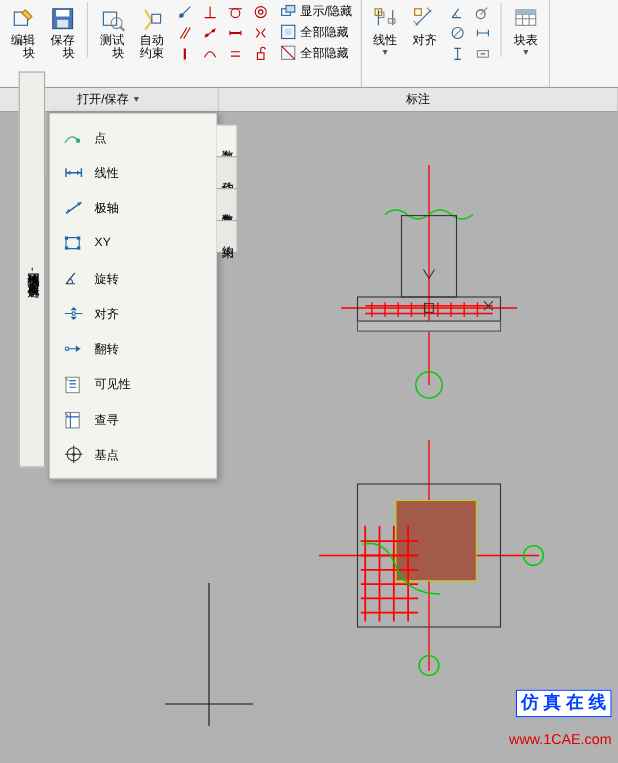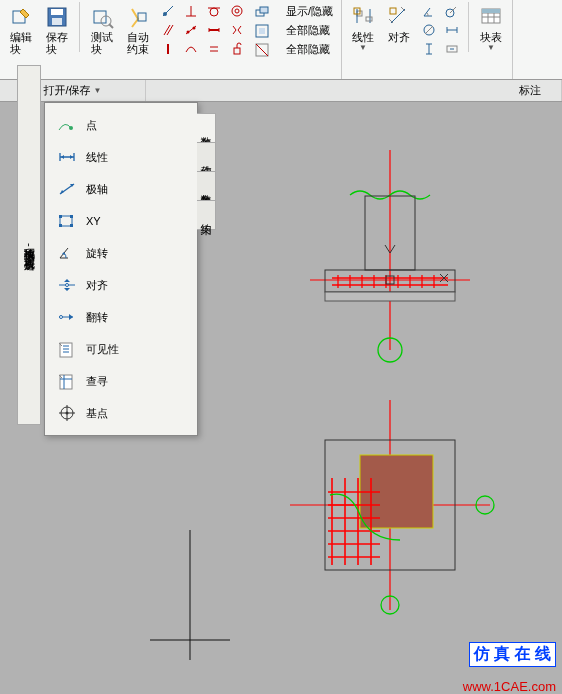--- a/index.html
+++ b/index.html
@@ -2,45 +2,45 @@
 <html><head>
 <meta charset="utf-8">
 <style>
 *{box-sizing:border-box;margin:0;padding:0;font-family:"Microsoft YaHei",SimSun,sans-serif;font-size:11px}
 body{width:562px;height:694px;background:#b2b2b2;position:relative;overflow:hidden}
 .ribbon{background:#f5f6f5;border-bottom:1px solid #9a9a9a;display:flex;height:80px}
 .ribbon-group{border-right:1px solid #c8c8c8;padding:2px 4px;display:flex;flex-direction:column;align-items:center;justify-content:space-between}
 .rg-items{display:flex;gap:2px;align-items:flex-start}
 .big-btn{display:flex;flex-direction:column;align-items:center;justify-content:center;padding:2px 3px;border:1px solid transparent;cursor:pointer;min-width:34px}
 .big-btn .ico{width:24px;height:24px;display:flex;align-items:center;justify-content:center}
-.big-btn .lbl{font-size:11px;text-align:left;line-height:12px;margin-top:2px}
+.big-btn .lbl{font-size:11px;text-align:right;line-height:12px;margin-top:2px}
 .sm-grid{display:flex;flex-direction:column;gap:1px}
 .sm-row{display:flex;gap:1px}
 .sm-btn{width:22px;height:18px;display:flex;align-items:center;justify-content:center;border:1px solid transparent;cursor:pointer}
-.label-btn{display:flex;align-items:flex-start;gap:16px;padding:1px 3px;border:1px solid transparent;cursor:pointer;height:18px}
+.label-btn{display:flex;align-items:flex-end;gap:3px;padding:1px 3px;border:1px solid transparent;cursor:pointer;height:18px}
 .label-btn .ico{width:16px;height:16px}
 .tabs-bar{background:#e5e6e5;border-bottom:1px solid #9a9a9a;display:flex;height:22px}
 .tab{padding:3px 20px;font-size:11px;border-right:1px solid #c8c8c8;display:flex;align-items:center;gap:3px}
 .dd{font-size:8px;color:#555}
 
 
 .palette{position:absolute;top:102px;left:44px;width:154px;background:#f3f3f0;border:1px solid #888;box-shadow:2px 2px 6px rgba(0,0,0,.25)}
 .pal-title{position:absolute;left:-28px;bottom:10px;width:24px;height:360px;background:#eeeeea;border:1px solid #aaa;display:flex;align-items:center;justify-content:center;writing-mode:vertical-rl}
 .pal-ctrl{position:absolute;left:-28px;top:0;width:24px;background:#eeeeea;border:1px solid #aaa;display:flex;flex-direction:column;align-items:center;gap:4px;padding:3px 0}
 .pal-ctrl span{width:14px;height:14px;display:flex;align-items:center;justify-content:center;cursor:pointer;font-size:10px}
 .pal-body{padding:6px 4px;position:relative}
 .pal-item{display:flex;align-items:center;gap:8px;padding:6px 6px;cursor:pointer;border:1px solid transparent}
 .pal-item .ico{width:22px;height:18px;display:flex;align-items:center;justify-content:center}
 .side-tabs{position:absolute;right:-19px;top:10px;width:19px;display:flex;flex-direction:column}
 .side-tab{writing-mode:vertical-rl;padding:14px 2px;background:#e8e8e4;border:1px solid #aaa;border-left:none;font-size:11px;cursor:pointer;margin-bottom:-1px}
 .side-tab.active{background:#f3f3f0}
 
 
 svg.draw{position:absolute}
-.footer{position:absolute;bottom:0;right:6px;text-align:right}
+.footer{position:absolute;bottom:15px;right:6px;text-align:right}
 .footer .t1{color:#0040ff;font-weight:bold;font-size:16px;background:#fff;border:1px solid #0040ff;padding:1px 4px;display:inline-block}
 .footer .t2{color:#d00;font-size:13px;margin-top:12px}
 </style>
 </head>
 <body>
 
 <div class="ribbon">
 
  <div class="ribbon-group">
   <div class="rg-items">
@@ -260,25 +260,25 @@
             </svg>
           </span>
     <span class="lbl">块表</span>
           <span class="dd">▼</span>
    </div>
   </div>
  </div>
 </div>
 
 <div class="tabs-bar">
- <div class="tab" style="width:146px;justify-content:center">
+ <div class="tab" style="width:199px;justify-content:center">
       <span>打开/保存</span>
       <span class="dd">▼</span>
     </div>
- <div class="tab" style="flex:1;justify-content:flex-end">
+ <div class="tab" style="flex:1;justify-content:center">
       <span>标注</span>
     </div>
 </div>
 
 <svg class="draw" style="top:150px;left:290px" width="200" height="220">
  <line x1="100" y1="0" x2="100" y2="200" stroke="red" stroke-width="1.2"></line>
  <line x1="20" y1="130" x2="180" y2="130" stroke="red" stroke-width="1.2"></line>
  <path d="M60 45 q10 -8 20 0 t20 0 t20 0 t20 0" stroke="#0c0" fill="none" stroke-width="1.3"></path>
  <rect x="75" y="46" width="50" height="74" fill="none" stroke="#333"></rect>
  <rect x="35" y="120" width="130" height="22" fill="none" stroke="#333"></rect>

